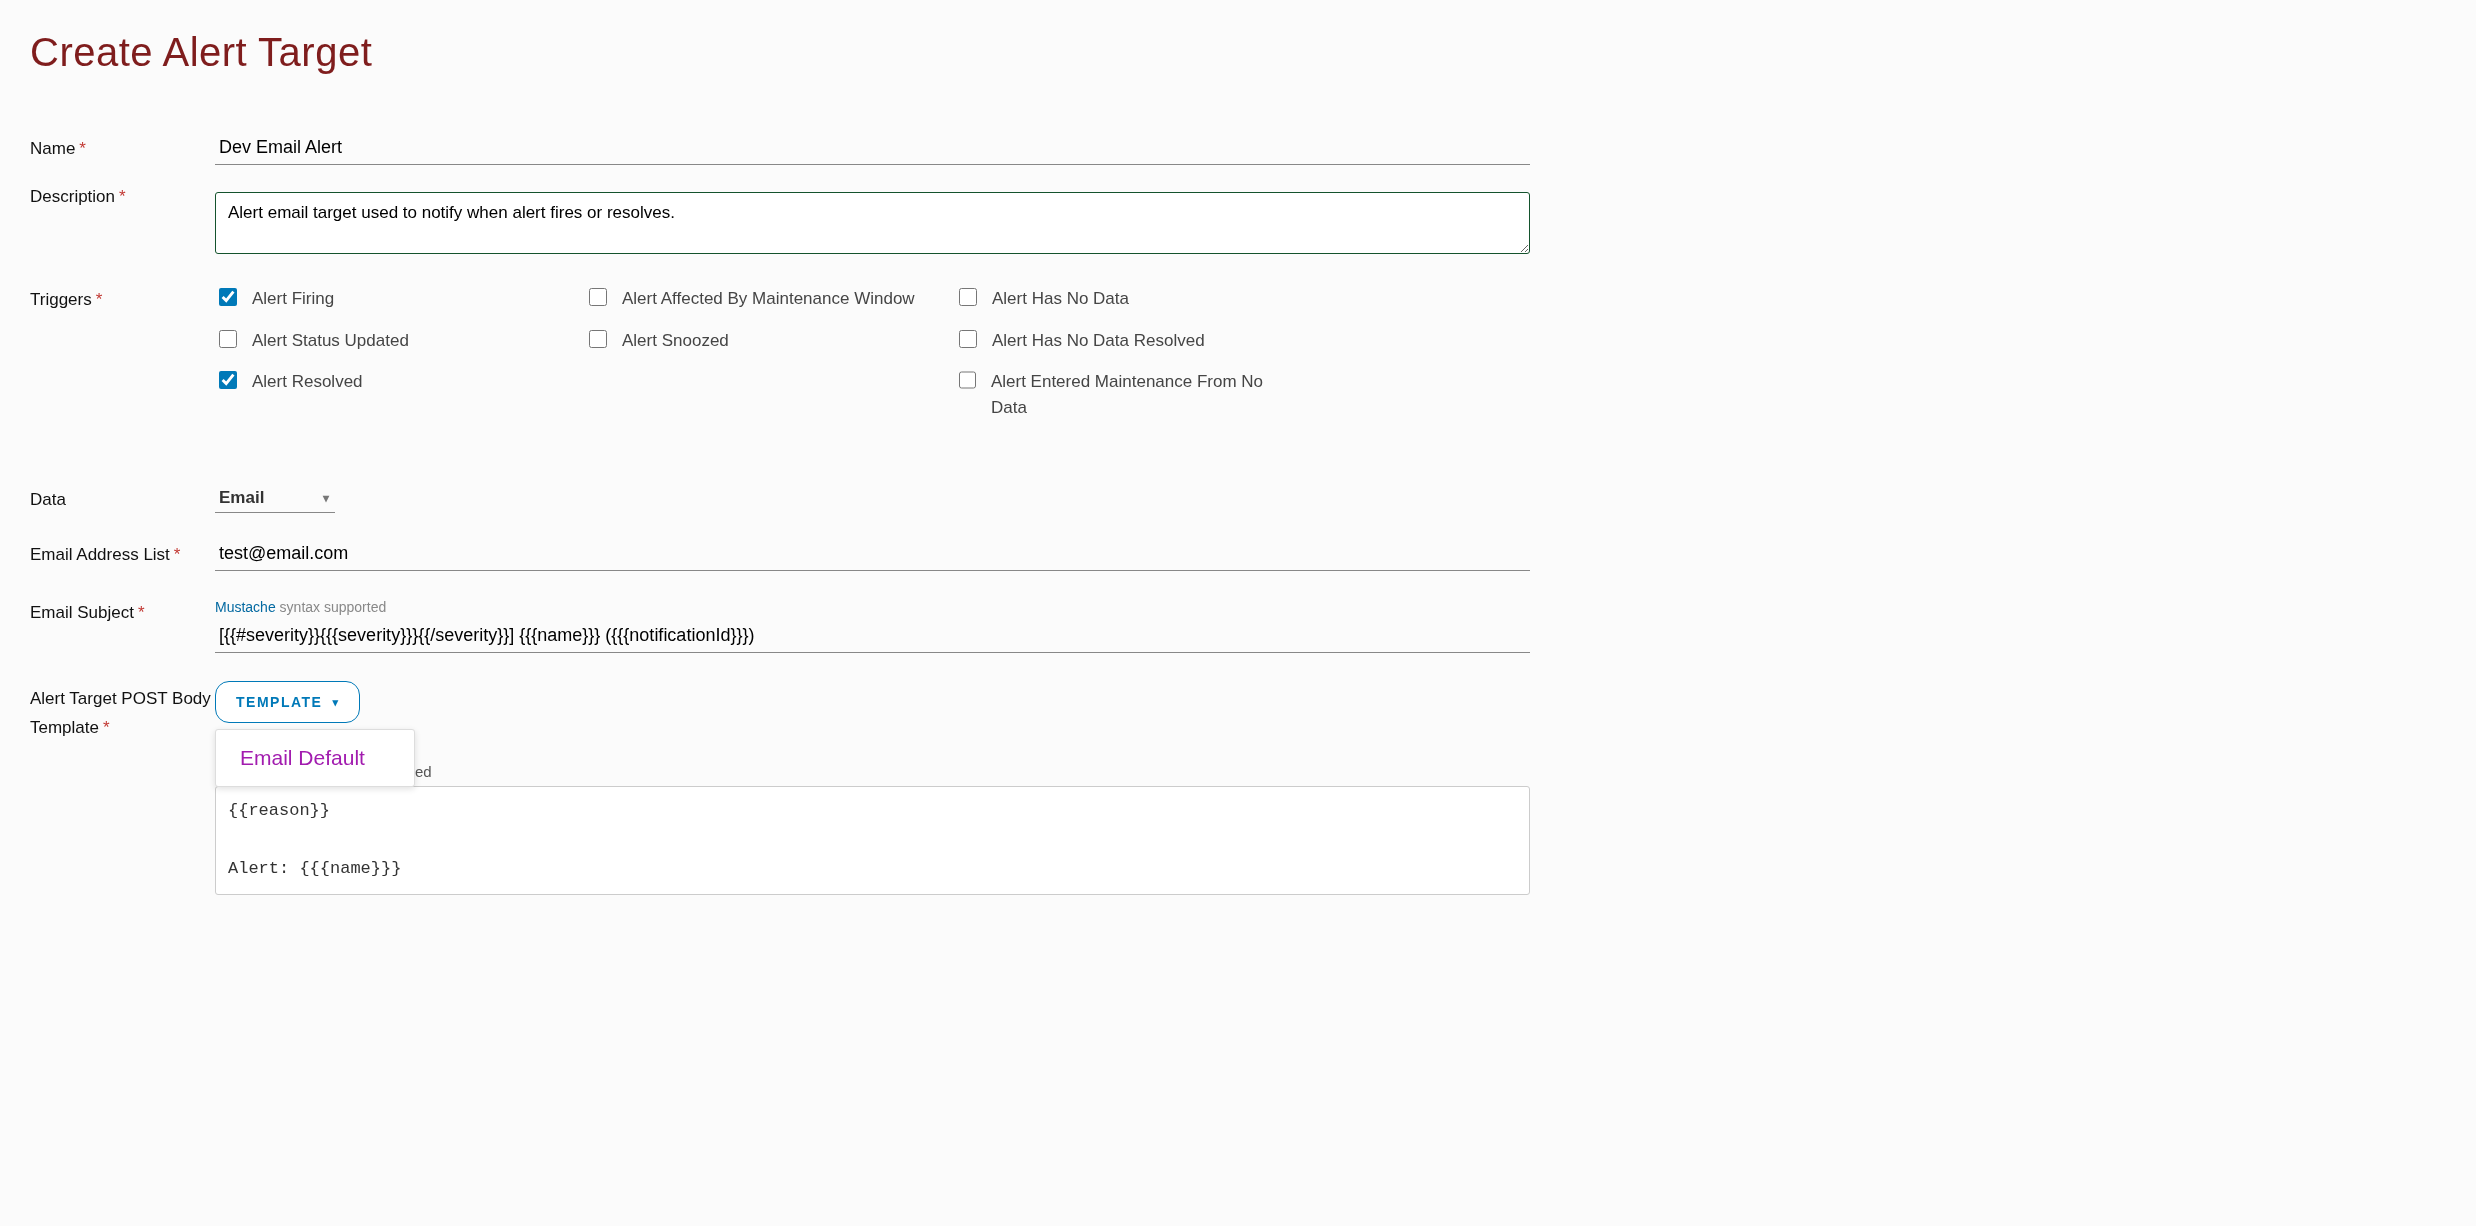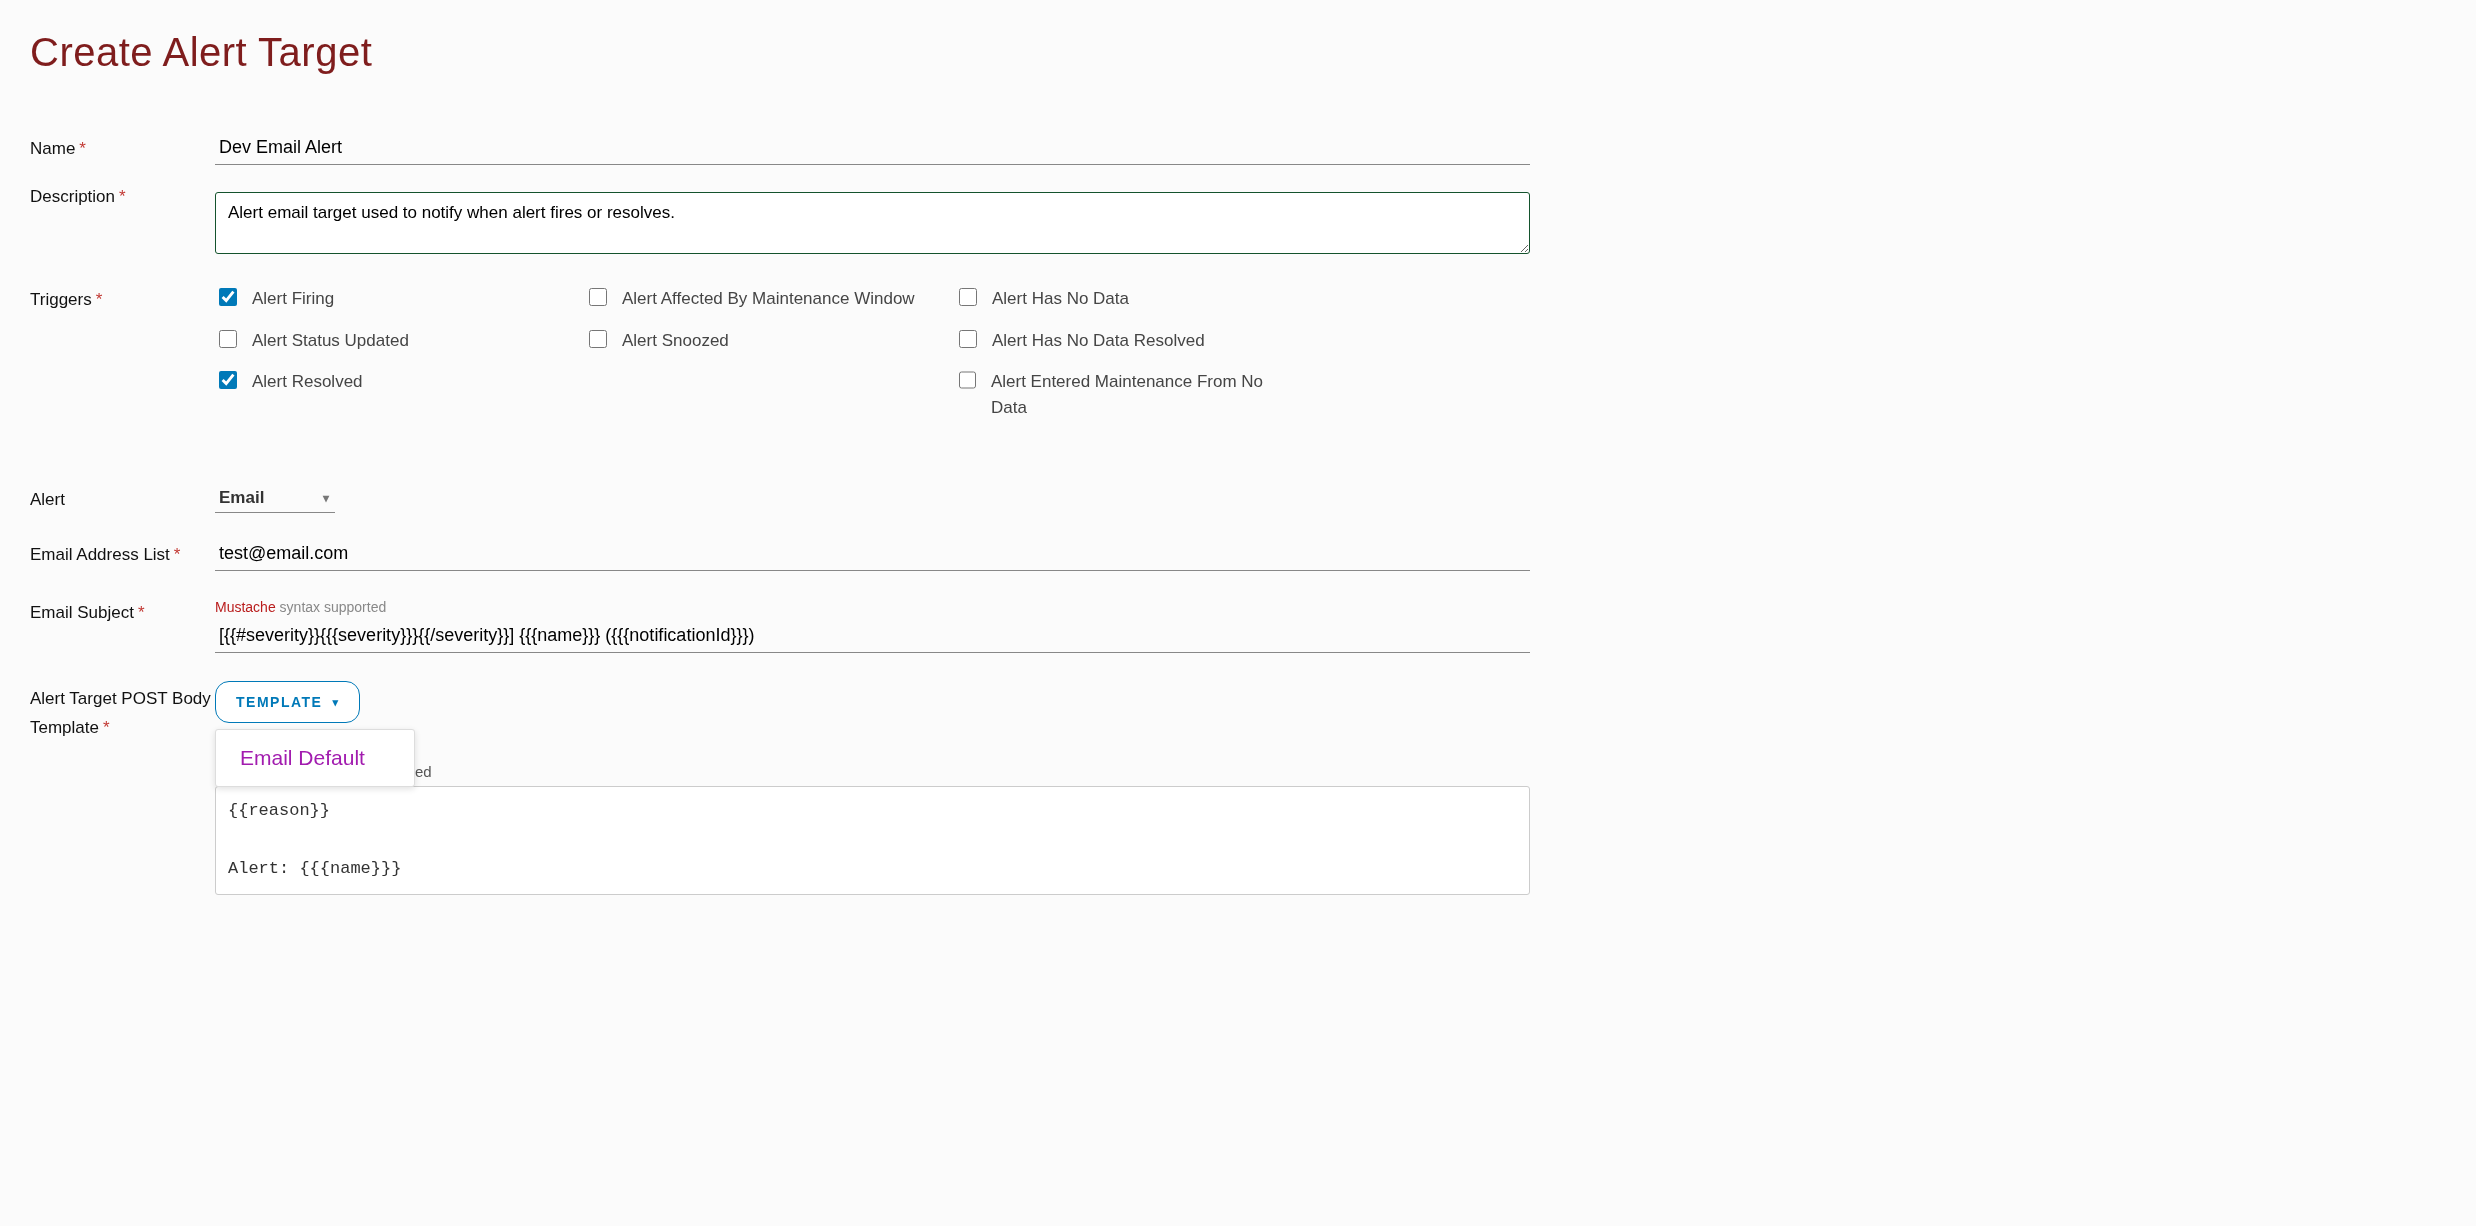--- a/index.html
+++ b/index.html
@@ -104,21 +104,21 @@
   .select-caret {
     font-size: 12px;
     color: #777;
   }
   .hint-line {
     font-size: 14px;
     color: #888;
     margin-bottom: 8px;
   }
   .hint-line a {
-    color: #b91c1c;
+    color: #0369a1;
     text-decoration: none;
   }
   .template-btn-wrap {
     position: relative;
     display: inline-block;
   }
   .template-btn {
     border: 1px solid #0079b8;
     color: #0079b8;
     background: #fff;
@@ -253,21 +253,21 @@
             <input type="checkbox" style="">
             <span>Alert Entered Maintenance From No Data</span>
           </label>
         </div>
       </div>
     </div>
   </div>
 
   <div class="form-row">
     <div class="form-label">
-      <span>Alert</span>
+      <span>Data</span>
     </div>
     <div class="form-control-area">
       <div class="select-like">
         <span>Email</span>
         <span class="select-caret">▾</span>
       </div>
     </div>
   </div>
 
   <div class="form-row">

